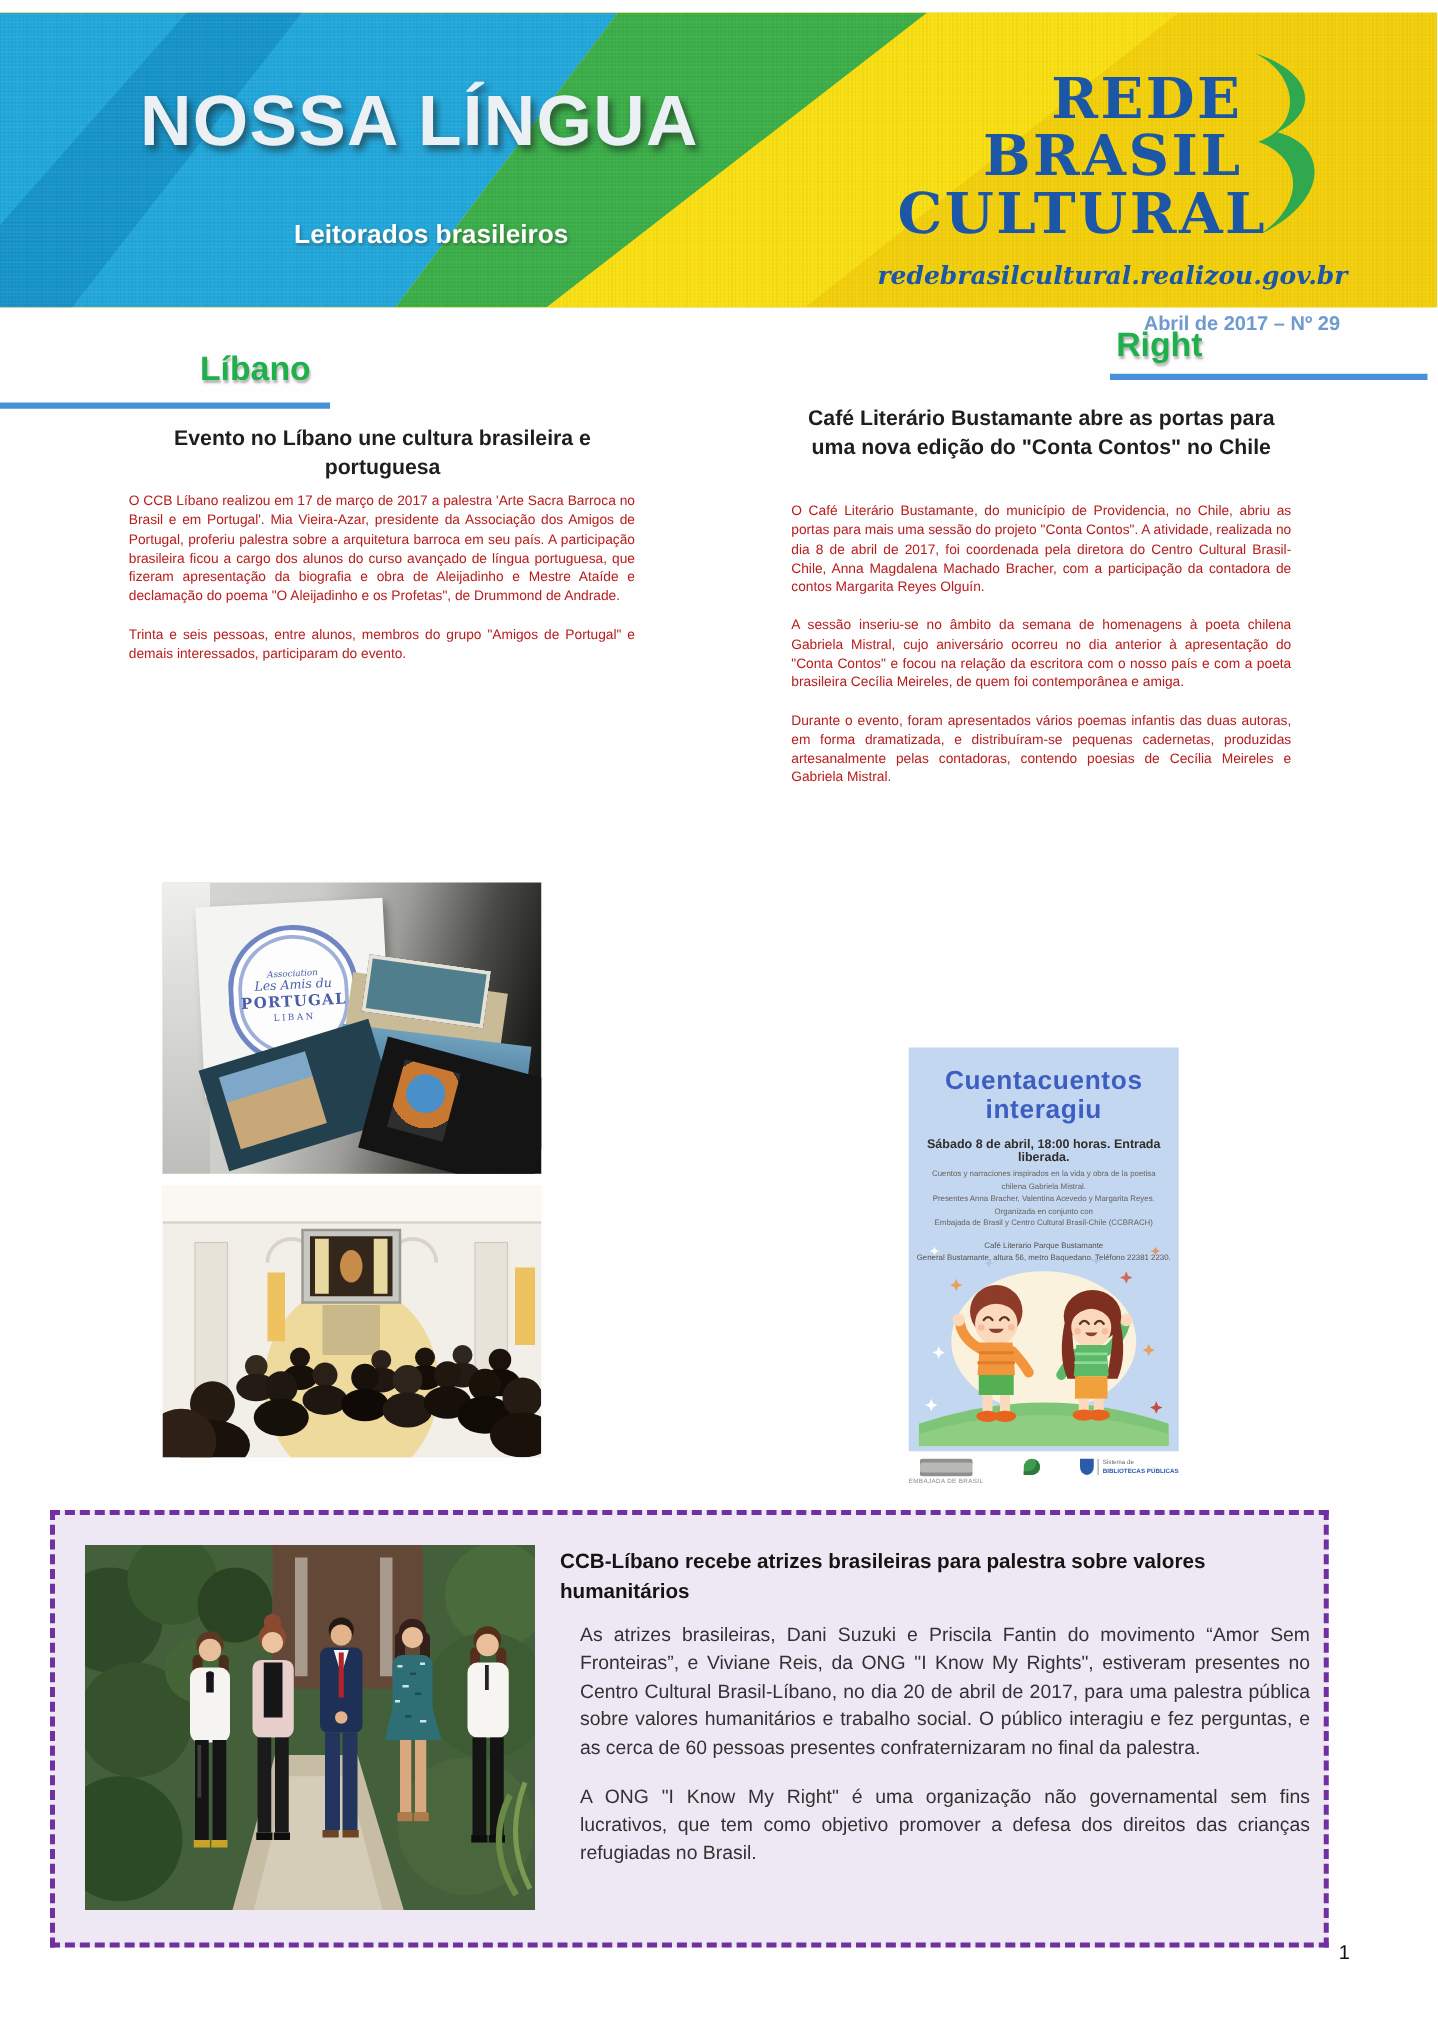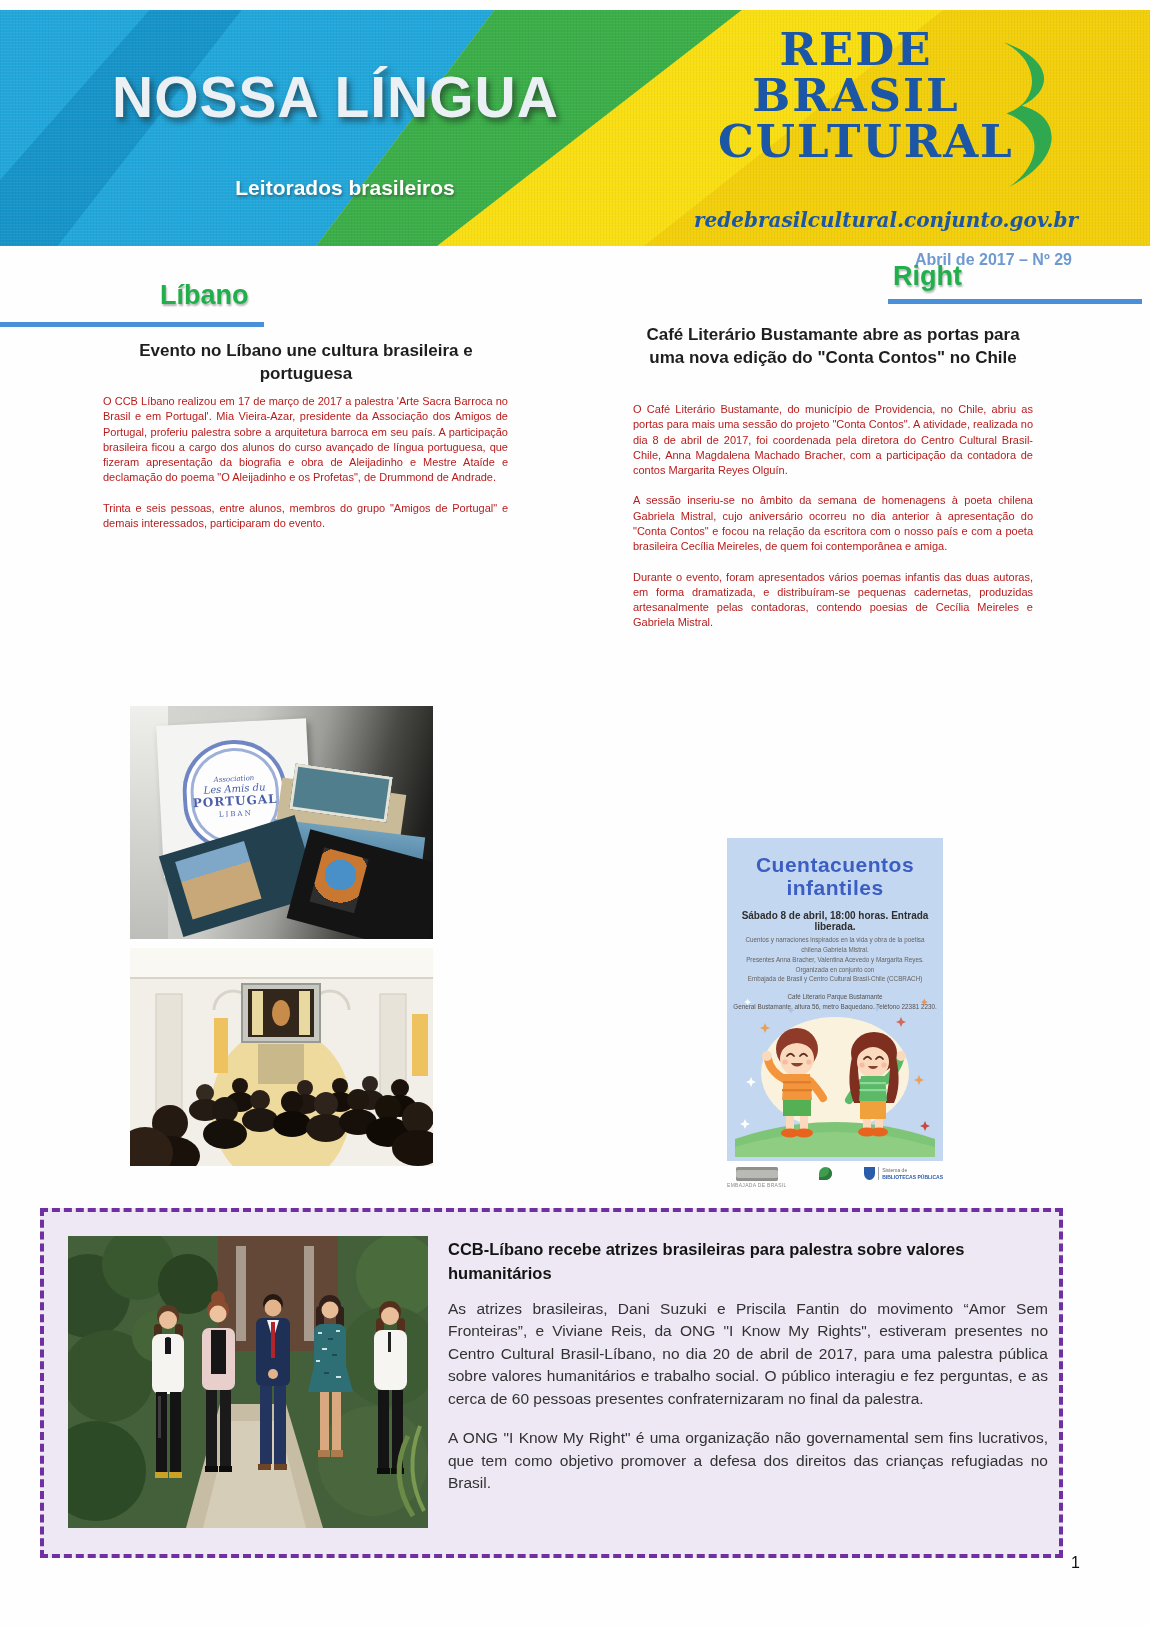--- a/index.html
+++ b/index.html
@@ -13,21 +13,21 @@
   .l-cyan{clip-path:polygon(0 0,43% 0,27.5% 100%,0 100%);background:#22A7DB;}
   .l-cyandark{clip-path:polygon(13% 0,21% 0,5% 100%,0 100%,0 72%);background:#1694C9;}
   .l-green{clip-path:polygon(43% 0,64.5% 0,38% 100%,27.5% 100%);background:#3BAE49;}
   .banner::after{content:"";position:absolute;top:0;left:0;width:100%;height:100%;
      background:repeating-linear-gradient(0deg,rgba(255,255,255,.05) 0 1px,transparent 1px 3px),
                 repeating-linear-gradient(90deg,rgba(0,0,0,.035) 0 1px,transparent 1px 3px);}
   .banner-title{position:absolute;left:112px;top:54px;font-size:57px;font-weight:bold;letter-spacing:1px;
      color:#EAF0F3;text-shadow:3px 4px 6px rgba(25,25,25,.55);z-index:3;}
   .banner-sub{position:absolute;left:135px;top:130px;width:420px;text-align:center;font-size:21px;font-weight:bold;
      color:#FDFDFA;text-shadow:1px 2px 3px rgba(40,40,40,.45);line-height:1.5;z-index:3;}
-  .brand{position:absolute;left:718px;top:17px;width:276px;text-align:center;z-index:3;
+  .brand{position:absolute;left:718px;top:46px;width:276px;text-align:right;z-index:3;
      font-family:"DejaVu Serif","Liberation Serif",serif;font-weight:bold;color:#1C56A7;
      font-size:45px;line-height:1.02;letter-spacing:2px;}
   .brand-swoosh{position:absolute;left:998px;top:30px;width:78px;height:152px;z-index:3;}
   .brand-url{position:absolute;left:690px;top:198px;width:388px;text-align:right;z-index:3;
      font-family:"DejaVu Serif","Liberation Serif",serif;font-style:italic;font-weight:bold;
      font-size:20px;color:#1C56A7;}
 
   
   .issue-line{position:absolute;left:700px;top:251px;width:372px;text-align:right;
      font-weight:bold;font-size:16px;color:#6E9AD0;}
@@ -107,21 +107,21 @@
   .lib-b{font-weight:bold;color:#2A5CAA;}
 
   
   .bbox{position:absolute;left:40px;top:1208px;width:1015px;height:342px;border:4px dashed #7030A0;
      background:#EDE8F4;}
   .bbox-photo{position:absolute;left:24px;top:24px;width:360px;height:292px;overflow:hidden;}
   .bbox-title{position:absolute;left:404px;top:26px;width:585px;font-size:16.5px;font-weight:bold;
      color:#141414;line-height:1.45;}
   .bbox-text{position:absolute;left:404px;top:86px;width:600px;font-size:15.5px;color:#323232;
      text-align:justify;line-height:1.45;}
-  .bbox-text p{margin:0 0 17px 0;}
+  .bbox-text p{margin:0 0 17px 16px;}
 
   .page-num{position:absolute;left:1071px;top:1554px;font-size:16px;color:#111;}
 </style>
 </head>
 <body>
 
 <div class="page">
 
   <div class="banner">
     <div class="layer l-yellow2"></div>
@@ -134,21 +134,21 @@
       <span>Leitorados brasileiros</span>
     </div>
     <div class="brand">
       <div>REDE</div>
       <div>BRASIL</div>
       <div>CULTURAL</div>
     </div>
     <svg class="brand-swoosh" viewBox="0 0 60 120">
       <path d="M4 2 C40 14 46 38 18 52 C50 60 52 94 8 116 C36 96 34 68 6 58 C34 48 32 16 4 2 Z" fill="#2FA84F"></path>
     </svg>
-    <div class="brand-url">redebrasilcultural.conjunto.gov.br</div>
+    <div class="brand-url">redebrasilcultural.realizou.gov.br</div>
   </div>
 
   <div class="issue-line">Abril de 2017  – Nº 29</div>
 
   <div class="sec-heading" id="h-libano">Líbano</div>
   <div class="rule" id="rule-libano"></div>
 
   <div class="sec-heading" id="h-chile">Right</div>
   <div class="rule" id="rule-chile"></div>
 
@@ -234,21 +234,21 @@
   <div class="art-title" id="t-chile">Café Literário Bustamante abre as portas para uma nova edição do "Conta Contos" no Chile</div>
   <div class="bcol" id="col-chile">
     <p>O Café Literário Bustamante, do município de Providencia, no Chile, abriu as portas para mais uma sessão do projeto "Conta Contos". A atividade, realizada no dia 8 de abril de 2017, foi coordenada pela diretora do Centro Cultural Brasil-Chile, Anna Magdalena Machado Bracher, com a participação da contadora de contos Margarita Reyes Olguín.</p>
     <p>A sessão inseriu-se no âmbito da semana de homenagens à poeta chilena Gabriela Mistral, cujo aniversário ocorreu no dia anterior à apresentação do "Conta Contos" e focou na relação da escritora com o nosso país e com a poeta brasileira Cecília Meireles, de quem foi contemporânea e amiga.</p>
     <p>Durante o evento, foram apresentados vários poemas infantis das duas autoras, em forma dramatizada, e distribuíram-se pequenas cadernetas, produzidas artesanalmente pelas contadoras, contendo poesias de Cecília Meireles e Gabriela Mistral.</p>
   </div>
 
   <div class="poster">
     <div class="poster-title">
       <div>Cuentacuentos</div>
-      <div>infantiles</div>
+      <div>interagiu</div>
     </div>
     <div class="poster-when">Sábado 8 de abril, 18:00 horas. Entrada liberada.</div>
     <div class="poster-desc">
       <div>Cuentos y narraciones inspirados en la vida y obra de la poetisa chilena Gabriela Mistral.</div>
       <div>Presentes Anna Bracher, Valentina Acevedo y Margarita Reyes. Organizada en conjunto con</div>
       <div>Embajada de Brasil y Centro Cultural Brasil-Chile (CCBRACH)</div>
     </div>
     <div class="poster-venue">
       <span class="star-w">✦</span>
       <span class="star-o">✦</span>

